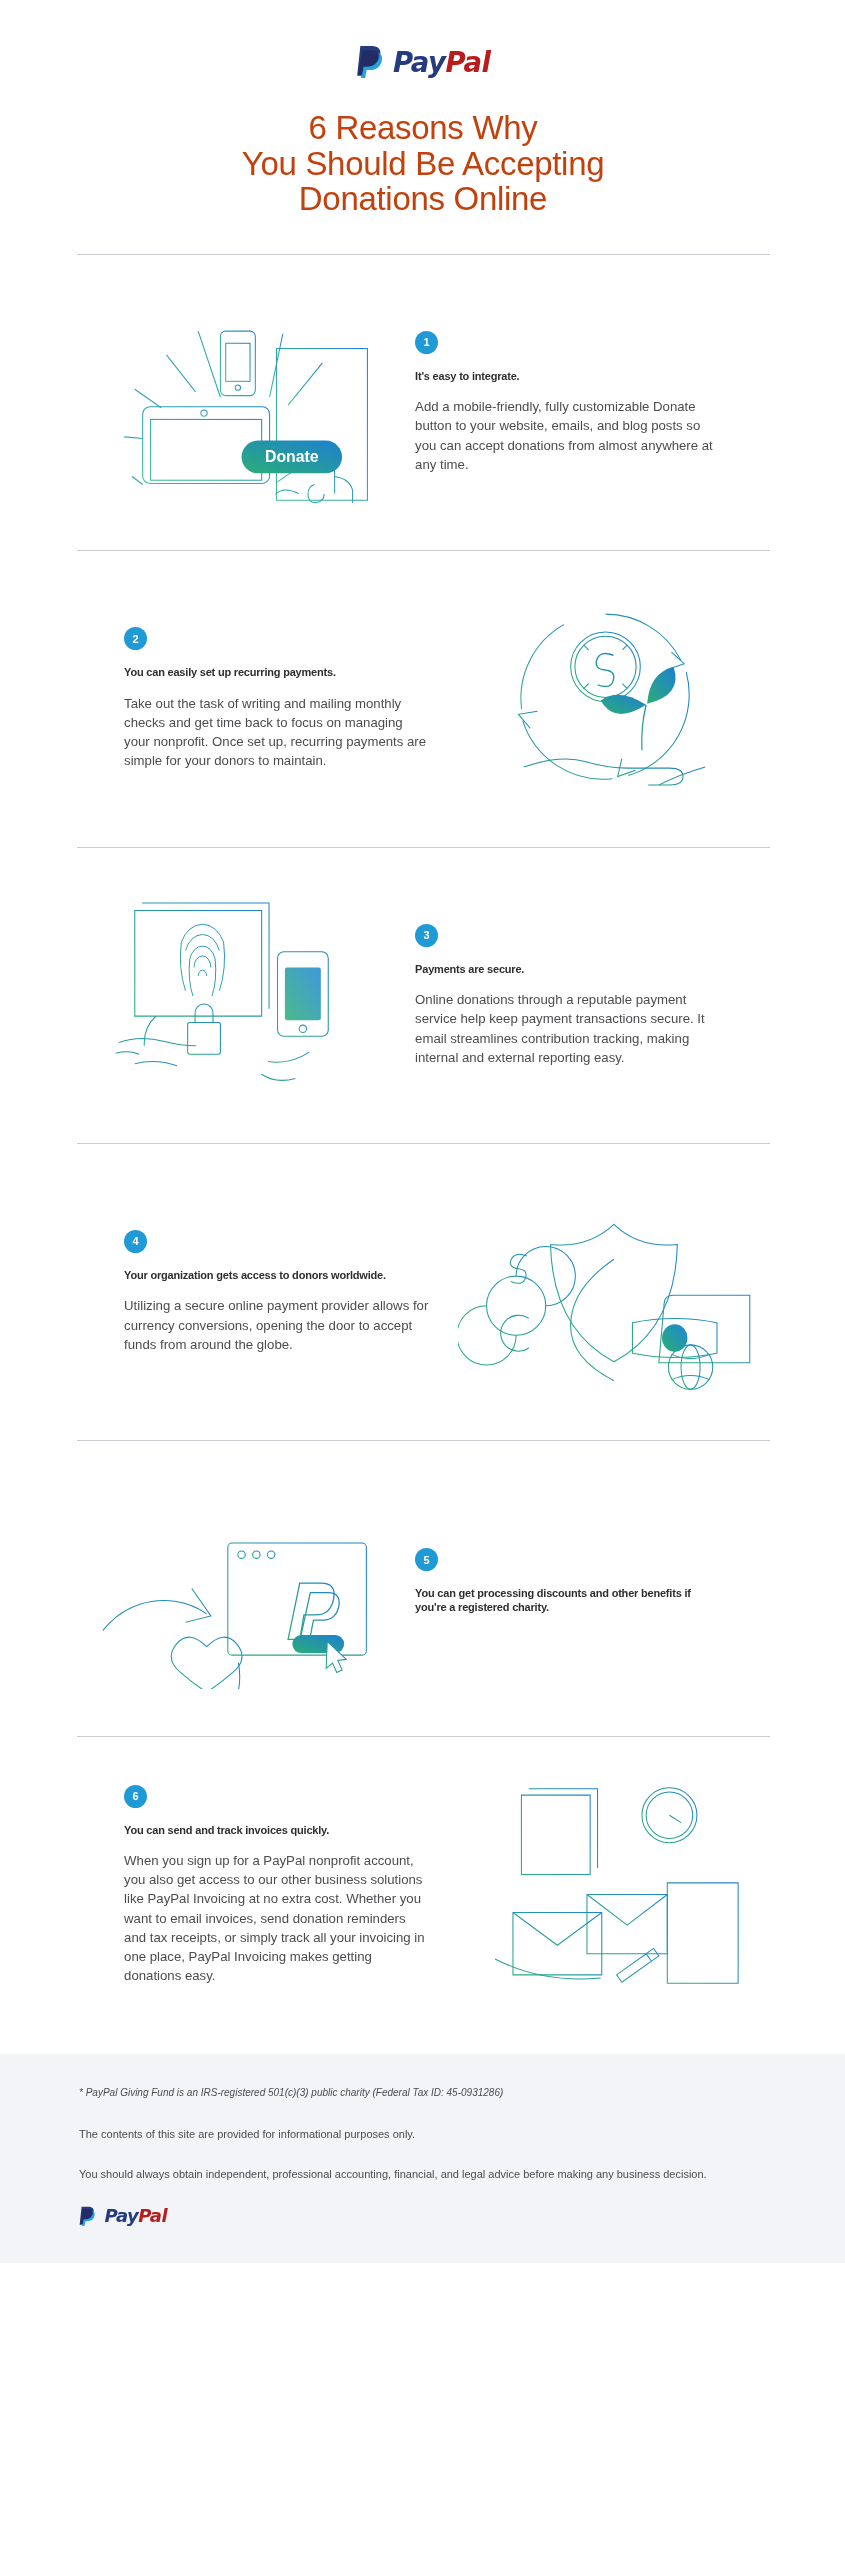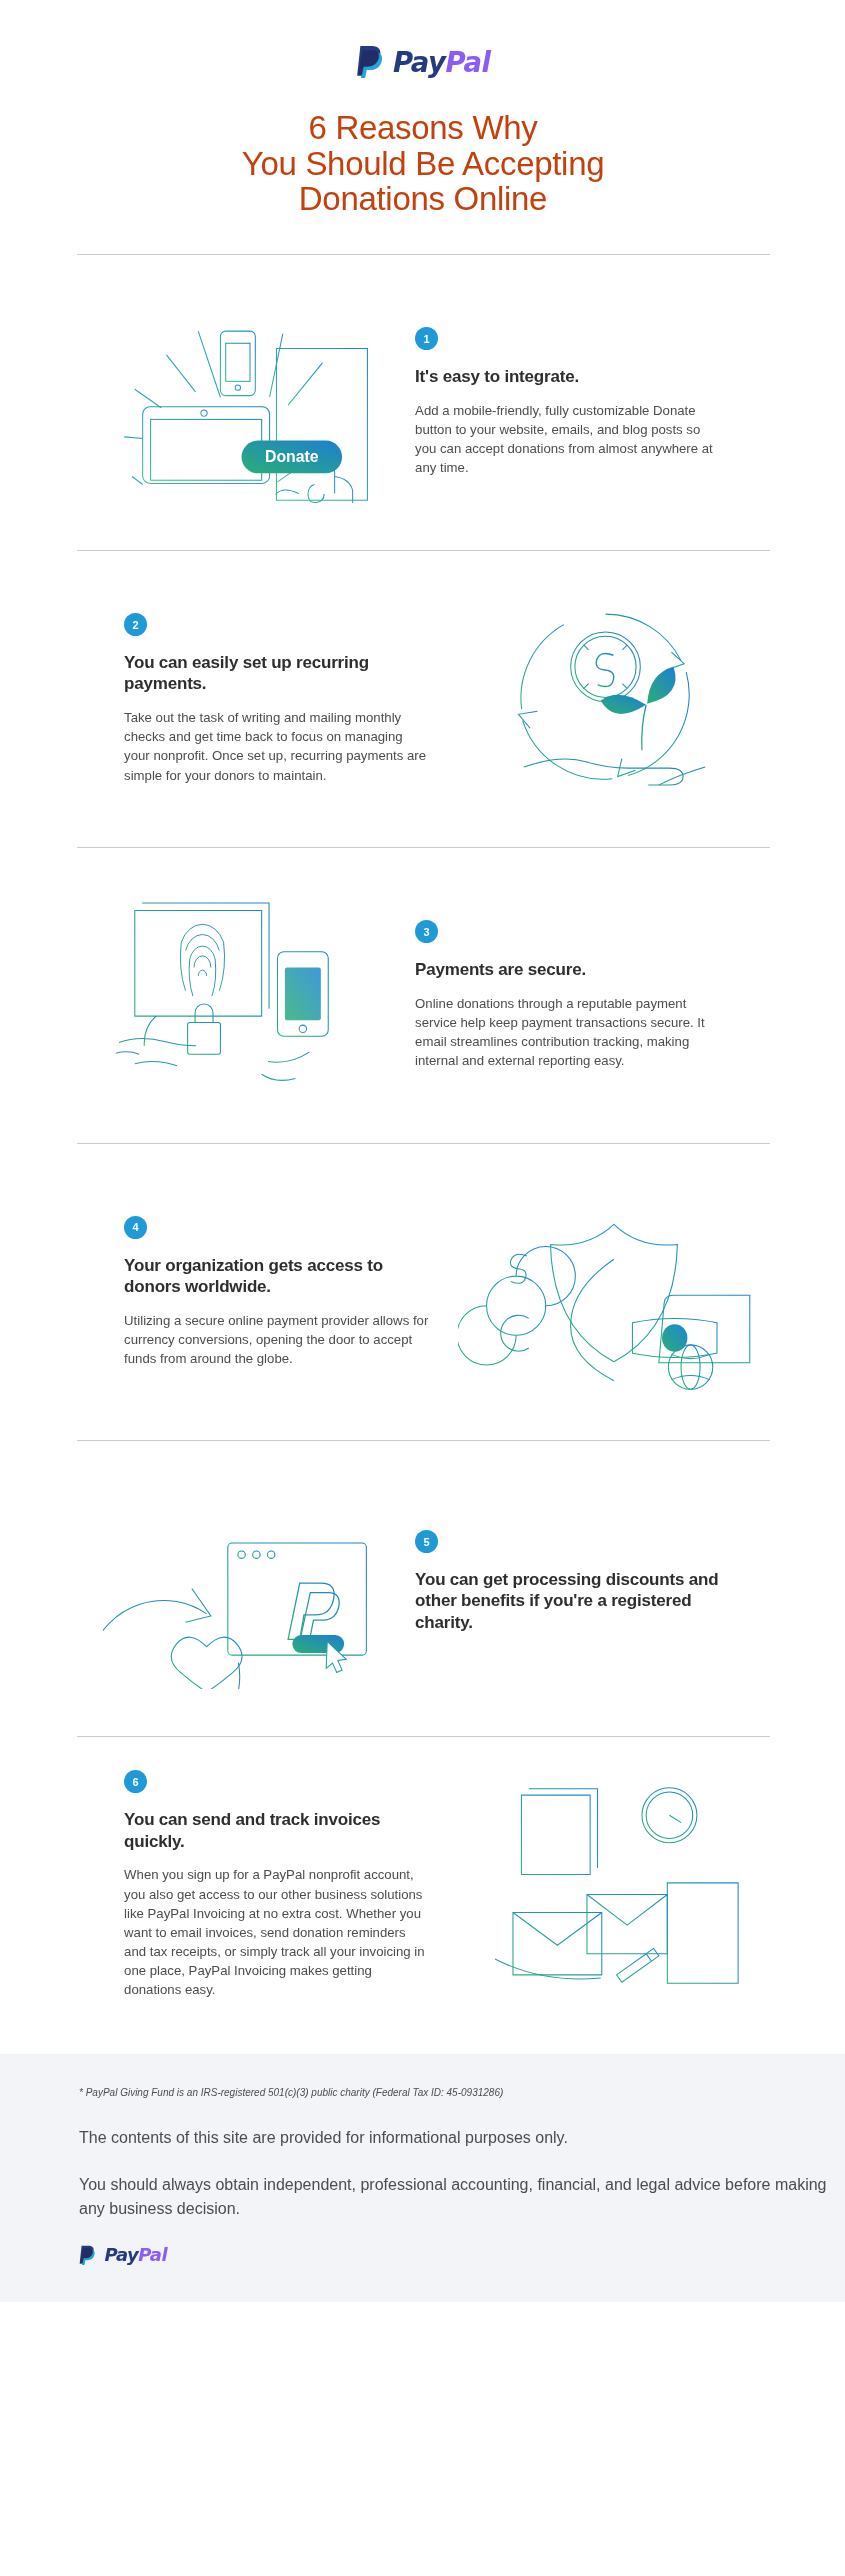--- a/index.html
+++ b/index.html
@@ -29,21 +29,21 @@
     gap: 7.4px;
   }
   .pp-logo-text {
     font-family: "DejaVu Sans", sans-serif;
     font-weight: bold;
     font-size: 27.5px;
     letter-spacing: -0.5px;
     font-style: italic;
   }
   .pp-dark { color: #253B80; }
-  .pp-light { color: #8b5cf6; }
+  .pp-light { color: #b91c1c; }
 
   
   .title {
     margin-top: 32px;
     text-align: center;
     color: #c2410c;
     font-size: 33px;
     line-height: 1.08;
     font-weight: 400;
     letter-spacing: -0.3px;
@@ -88,21 +88,21 @@
     color: #ffffff;
     font-size: 11px;
     font-weight: bold;
     display: flex;
     align-items: center;
     justify-content: center;
     margin-bottom: 16px;
     font-family: "Liberation Sans", sans-serif;
   }
   .r-title {
-    font-size: 17px;
+    font-size: 11px;
     line-height: 1.25;
     font-weight: bold;
     color: #2C2E30;
     margin-bottom: 13.7px;
     letter-spacing: -0.2px;
   }
   .r-body {
     font-size: 13.2px;
     line-height: 1.45;
     color: #4A4C4F;
@@ -117,21 +117,21 @@
     margin-top: 21px;
   }
   .footnote {
     font-size: 10px;
     font-style: italic;
     color: #4A4C4F;
     margin-bottom: 28.6px;
     font-weight: 300;
   }
   .foot-line {
-    font-size: 16px;
+    font-size: 11px;
     color: #4A4C4F;
     margin-bottom: 23px;
     font-weight: 300;
     line-height: 1.5;
   }
   .footer .pp-logo-text { font-size: 18px; }
 
   svg { display: block; }
 </style>
 </head>

